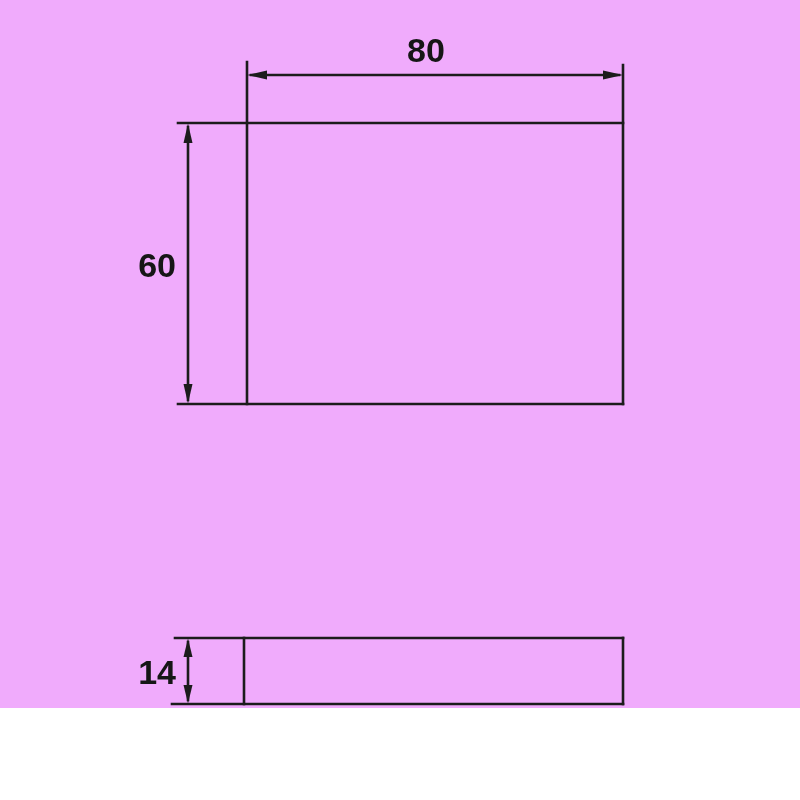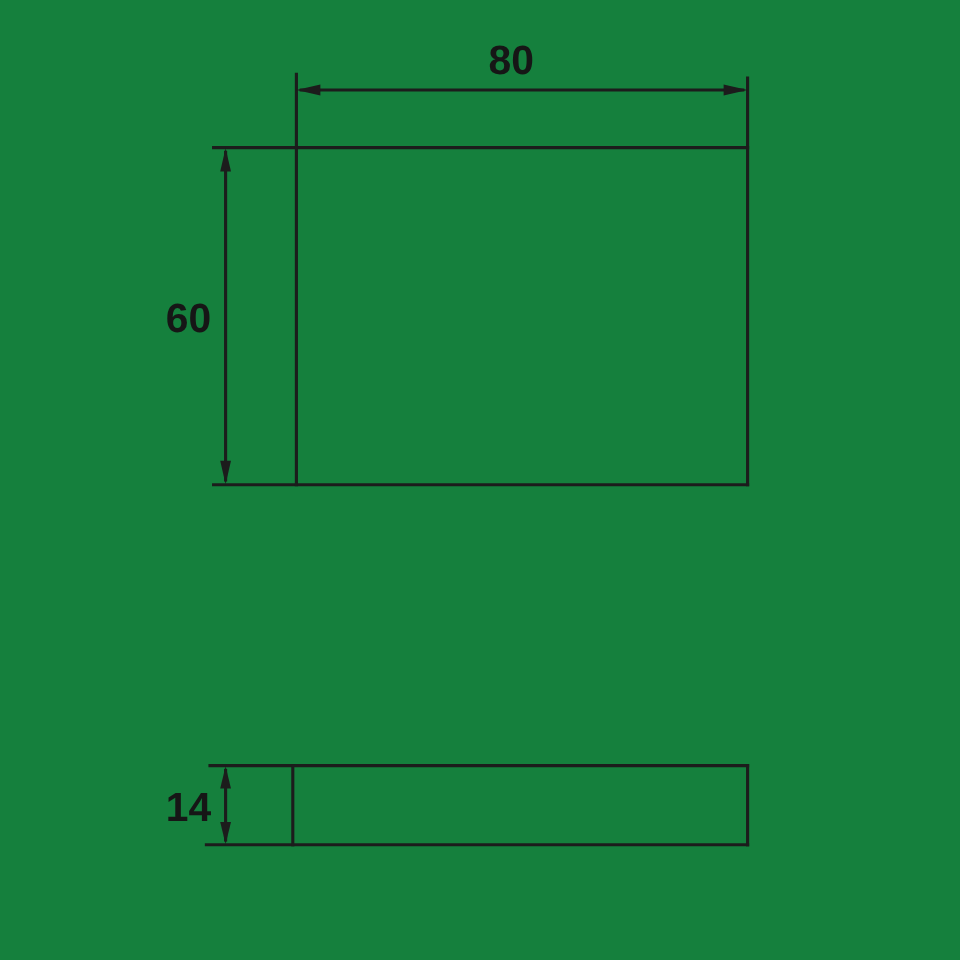--- a/index.html
+++ b/index.html
@@ -7,22 +7,22 @@
     padding: 0;
     width: 800px;
     height: 800px;
     background: #ffffff;
     overflow: hidden;
     font-family: "Liberation Sans", sans-serif;
   }
   .drawing-stage {
     position: relative;
     width: 800px;
-    height: 800px;
-    background: #15803d;
+    height: 708px;
+    background: #f0abfc;
   }
   svg { display: block; }
   .edge, .dim-line {
     stroke: #1c1c1c;
     stroke-width: 2.6;
     stroke-linecap: square;
     fill: none;
   }
   .arrow {
     fill: #1c1c1c;

